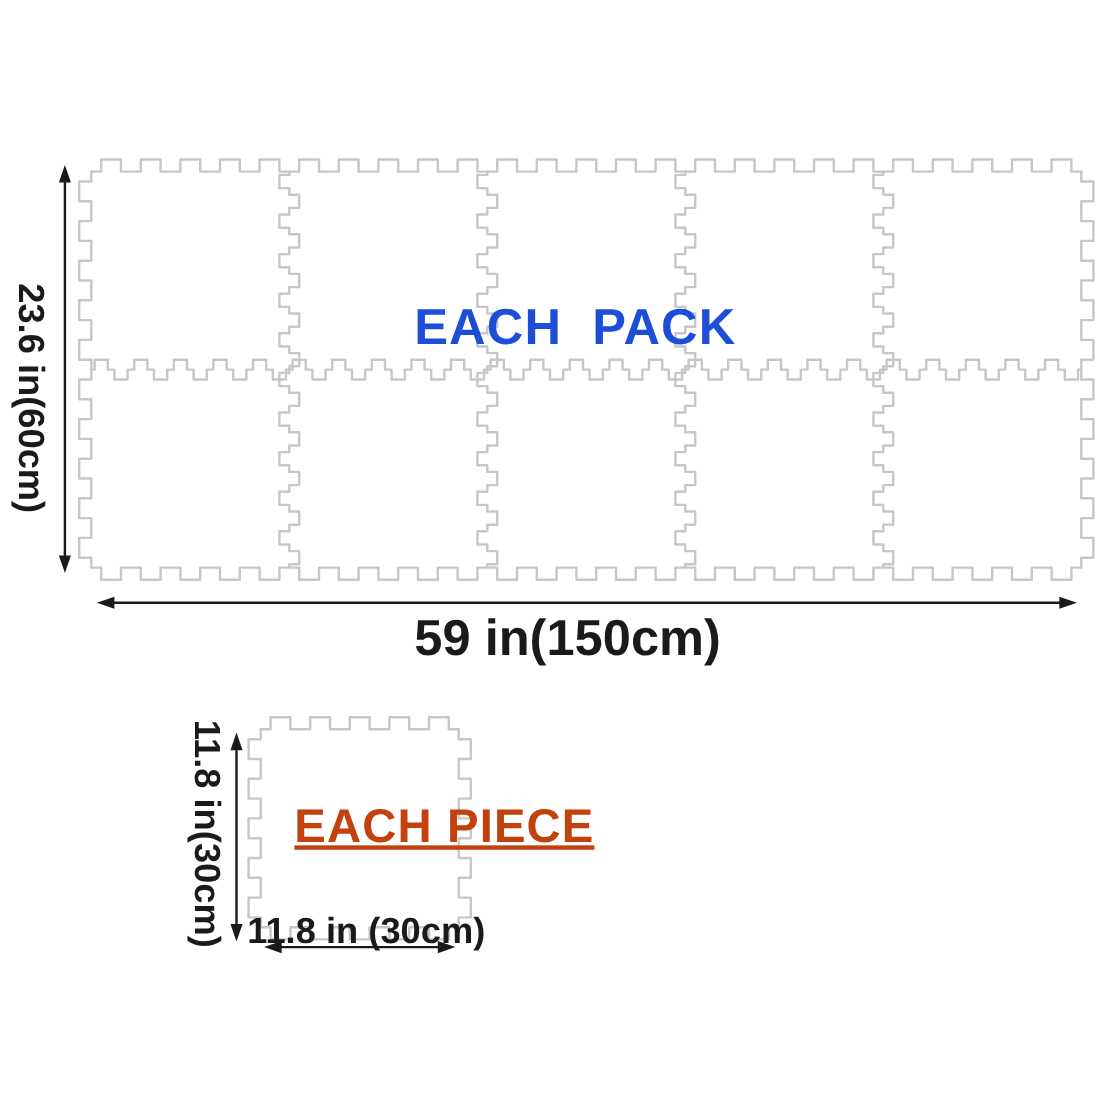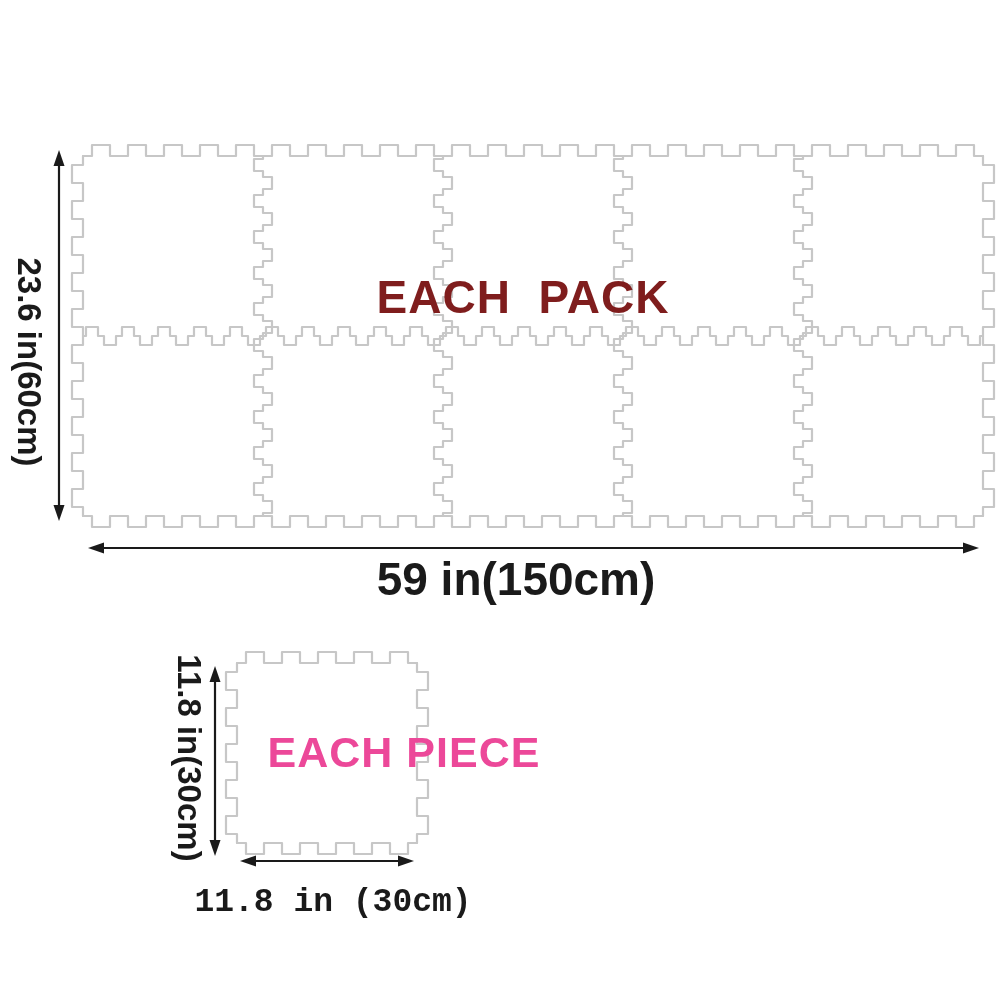--- a/index.html
+++ b/index.html
@@ -20,21 +20,21 @@
     z-index:2;
   }
   .label.vertical{transform:translate(-50%,-50%) rotate(90deg);}
   .accent-label{font-size:46px;letter-spacing:1px;}
   .dim-label{font-size:46px;color:#1a1a1a;}
   .pack-title{left:523px;top:297px;}
   .pack-height{left:29px;top:362px;font-size:33px;}
   .pack-width{left:516px;top:579px;}
   .piece-title{left:404px;top:752px;font-size:43px;}
   .piece-height{left:189px;top:758px;font-size:33px;}
-  .piece-width{left:333px;top:902px;font-size:33px;font-family:Liberation Mono, monospace;}
+  .piece-width{left:333px;top:846px;font-size:33px;}
 </style>
 </head>
 <body>
 
 <div class="canvas">
   <svg id="diagram-svg" viewBox="0 0 1000 1000" xmlns="http://www.w3.org/2000/svg">
       <g>
         <path d="M 83 156 l 9 0 l 0 -11 l 18 0 l 0 11 l 9 0 l 9 0 l 0 -11 l 18 0 l 0 11 l 9 0 l 9 0 l 0 -11 l 18 0 l 0 11 l 9 0 l 9 0 l 0 -11 l 18 0 l 0 11 l 9 0 l 9 0 l 0 -11 l 18 0 l 0 11 l 9 0 l 9 0 l 0 -11 l 18 0 l 0 11 l 9 0 l 9 0 l 0 -11 l 18 0 l 0 11 l 9 0 l 9 0 l 0 -11 l 18 0 l 0 11 l 9 0 l 9 0 l 0 -11 l 18 0 l 0 11 l 9 0 l 9 0 l 0 -11 l 18 0 l 0 11 l 9 0 l 9 0 l 0 -11 l 18 0 l 0 11 l 9 0 l 9 0 l 0 -11 l 18 0 l 0 11 l 9 0 l 9 0 l 0 -11 l 18 0 l 0 11 l 9 0 l 9 0 l 0 -11 l 18 0 l 0 11 l 9 0 l 9 0 l 0 -11 l 18 0 l 0 11 l 9 0 l 9 0 l 0 -11 l 18 0 l 0 11 l 9 0 l 9 0 l 0 -11 l 18 0 l 0 11 l 9 0 l 9 0 l 0 -11 l 18 0 l 0 11 l 9 0 l 9 0 l 0 -11 l 18 0 l 0 11 l 9 0 l 9 0 l 0 -11 l 18 0 l 0 11 l 9 0 l 9 0 l 0 -11 l 18 0 l 0 11 l 9 0 l 9 0 l 0 -11 l 18 0 l 0 11 l 9 0 l 9 0 l 0 -11 l 18 0 l 0 11 l 9 0 l 9 0 l 0 -11 l 18 0 l 0 11 l 9 0 l 9 0 l 0 -11 l 18 0 l 0 11 l 9 0" fill="none" stroke="#c7c7c7" stroke-width="2.2" stroke-linejoin="round" stroke-linecap="round"></path>
         <path d="M 83 336 l 3 0 l 0 -9 l 12 0 l 0 9 l 3 0 l 3 0 l 0 9 l 12 0 l 0 -9 l 3 0 l 3 0 l 0 -9 l 12 0 l 0 9 l 3 0 l 3 0 l 0 9 l 12 0 l 0 -9 l 3 0 l 3 0 l 0 -9 l 12 0 l 0 9 l 3 0 l 3 0 l 0 9 l 12 0 l 0 -9 l 3 0 l 3 0 l 0 -9 l 12 0 l 0 9 l 3 0 l 3 0 l 0 9 l 12 0 l 0 -9 l 3 0 l 3 0 l 0 -9 l 12 0 l 0 9 l 3 0 l 3 0 l 0 9 l 12 0 l 0 -9 l 3 0 l 3 0 l 0 -9 l 12 0 l 0 9 l 3 0 l 3 0 l 0 9 l 12 0 l 0 -9 l 3 0 l 3 0 l 0 -9 l 12 0 l 0 9 l 3 0 l 3 0 l 0 9 l 12 0 l 0 -9 l 3 0 l 3 0 l 0 -9 l 12 0 l 0 9 l 3 0 l 3 0 l 0 9 l 12 0 l 0 -9 l 3 0 l 3 0 l 0 -9 l 12 0 l 0 9 l 3 0 l 3 0 l 0 9 l 12 0 l 0 -9 l 3 0 l 3 0 l 0 -9 l 12 0 l 0 9 l 3 0 l 3 0 l 0 9 l 12 0 l 0 -9 l 3 0 l 3 0 l 0 -9 l 12 0 l 0 9 l 3 0 l 3 0 l 0 9 l 12 0 l 0 -9 l 3 0 l 3 0 l 0 -9 l 12 0 l 0 9 l 3 0 l 3 0 l 0 9 l 12 0 l 0 -9 l 3 0 l 3 0 l 0 -9 l 12 0 l 0 9 l 3 0 l 3 0 l 0 9 l 12 0 l 0 -9 l 3 0 l 3 0 l 0 -9 l 12 0 l 0 9 l 3 0 l 3 0 l 0 9 l 12 0 l 0 -9 l 3 0 l 3 0 l 0 -9 l 12 0 l 0 9 l 3 0 l 3 0 l 0 9 l 12 0 l 0 -9 l 3 0 l 3 0 l 0 -9 l 12 0 l 0 9 l 3 0 l 3 0 l 0 9 l 12 0 l 0 -9 l 3 0 l 3 0 l 0 -9 l 12 0 l 0 9 l 3 0 l 3 0 l 0 9 l 12 0 l 0 -9 l 3 0 l 3 0 l 0 -9 l 12 0 l 0 9 l 3 0 l 3 0 l 0 9 l 12 0 l 0 -9 l 3 0 l 3 0 l 0 -9 l 12 0 l 0 9 l 3 0 l 3 0 l 0 9 l 12 0 l 0 -9 l 3 0 l 3 0 l 0 -9 l 12 0 l 0 9 l 3 0 l 3 0 l 0 9 l 12 0 l 0 -9 l 3 0 l 3 0 l 0 -9 l 12 0 l 0 9 l 3 0 l 3 0 l 0 9 l 12 0 l 0 -9 l 3 0 l 3 0 l 0 -9 l 12 0 l 0 9 l 3 0 l 3 0 l 0 9 l 12 0 l 0 -9 l 3 0 l 3 0 l 0 -9 l 12 0 l 0 9 l 3 0 l 3 0 l 0 9 l 12 0 l 0 -9 l 3 0 l 3 0 l 0 -9 l 12 0 l 0 9 l 3 0 l 3 0 l 0 9 l 12 0 l 0 -9 l 3 0 l 3 0 l 0 -9 l 12 0 l 0 9 l 3 0 l 3 0 l 0 9 l 12 0 l 0 -9 l 3 0" fill="none" stroke="#c7c7c7" stroke-width="2.2" stroke-linejoin="round" stroke-linecap="round"></path>
         <path d="M 83 516 l 9 0 l 0 11 l 18 0 l 0 -11 l 9 0 l 9 0 l 0 11 l 18 0 l 0 -11 l 9 0 l 9 0 l 0 11 l 18 0 l 0 -11 l 9 0 l 9 0 l 0 11 l 18 0 l 0 -11 l 9 0 l 9 0 l 0 11 l 18 0 l 0 -11 l 9 0 l 9 0 l 0 11 l 18 0 l 0 -11 l 9 0 l 9 0 l 0 11 l 18 0 l 0 -11 l 9 0 l 9 0 l 0 11 l 18 0 l 0 -11 l 9 0 l 9 0 l 0 11 l 18 0 l 0 -11 l 9 0 l 9 0 l 0 11 l 18 0 l 0 -11 l 9 0 l 9 0 l 0 11 l 18 0 l 0 -11 l 9 0 l 9 0 l 0 11 l 18 0 l 0 -11 l 9 0 l 9 0 l 0 11 l 18 0 l 0 -11 l 9 0 l 9 0 l 0 11 l 18 0 l 0 -11 l 9 0 l 9 0 l 0 11 l 18 0 l 0 -11 l 9 0 l 9 0 l 0 11 l 18 0 l 0 -11 l 9 0 l 9 0 l 0 11 l 18 0 l 0 -11 l 9 0 l 9 0 l 0 11 l 18 0 l 0 -11 l 9 0 l 9 0 l 0 11 l 18 0 l 0 -11 l 9 0 l 9 0 l 0 11 l 18 0 l 0 -11 l 9 0 l 9 0 l 0 11 l 18 0 l 0 -11 l 9 0 l 9 0 l 0 11 l 18 0 l 0 -11 l 9 0 l 9 0 l 0 11 l 18 0 l 0 -11 l 9 0 l 9 0 l 0 11 l 18 0 l 0 -11 l 9 0 l 9 0 l 0 11 l 18 0 l 0 -11 l 9 0" fill="none" stroke="#c7c7c7" stroke-width="2.2" stroke-linejoin="round" stroke-linecap="round"></path>
@@ -66,24 +66,24 @@
         <polygon points="215,666 209.5,682 220.5,682" fill="#1a1a1a"></polygon>
         <polygon points="215,856 209.5,840 220.5,840" fill="#1a1a1a"></polygon>
       </g>
       <g>
         <line x1="249.6" y1="861" x2="404.4" y2="861" stroke="#1a1a1a" stroke-width="2.2"></line>
         <polygon points="240,861 256,866.5 256,855.5" fill="#1a1a1a"></polygon>
         <polygon points="414,861 398,866.5 398,855.5" fill="#1a1a1a"></polygon>
       </g>
     </svg>
 
-  <div class="label accent-label pack-title" style="color: #7f1d1d;">EACH  PACK</div>
+  <div class="label accent-label pack-title" style="color: #1d4ed8;">EACH  PACK</div>
 
   <div class="label vertical dim-label pack-height">23.6 in(60cm)</div>
 
   <div class="label dim-label pack-width">59 in(150cm)</div>
 
-  <div class="label accent-label piece-title" style="color: #ec4899;">EACH PIECE</div>
+  <div class="label accent-label piece-title" style="color: #c2410c; text-decoration: underline;">EACH PIECE</div>
 
   <div class="label vertical dim-label piece-height">11.8 in(30cm)</div>
 
   <div class="label dim-label piece-width">11.8 in (30cm)</div>
 </div>
 
 </body></html>

